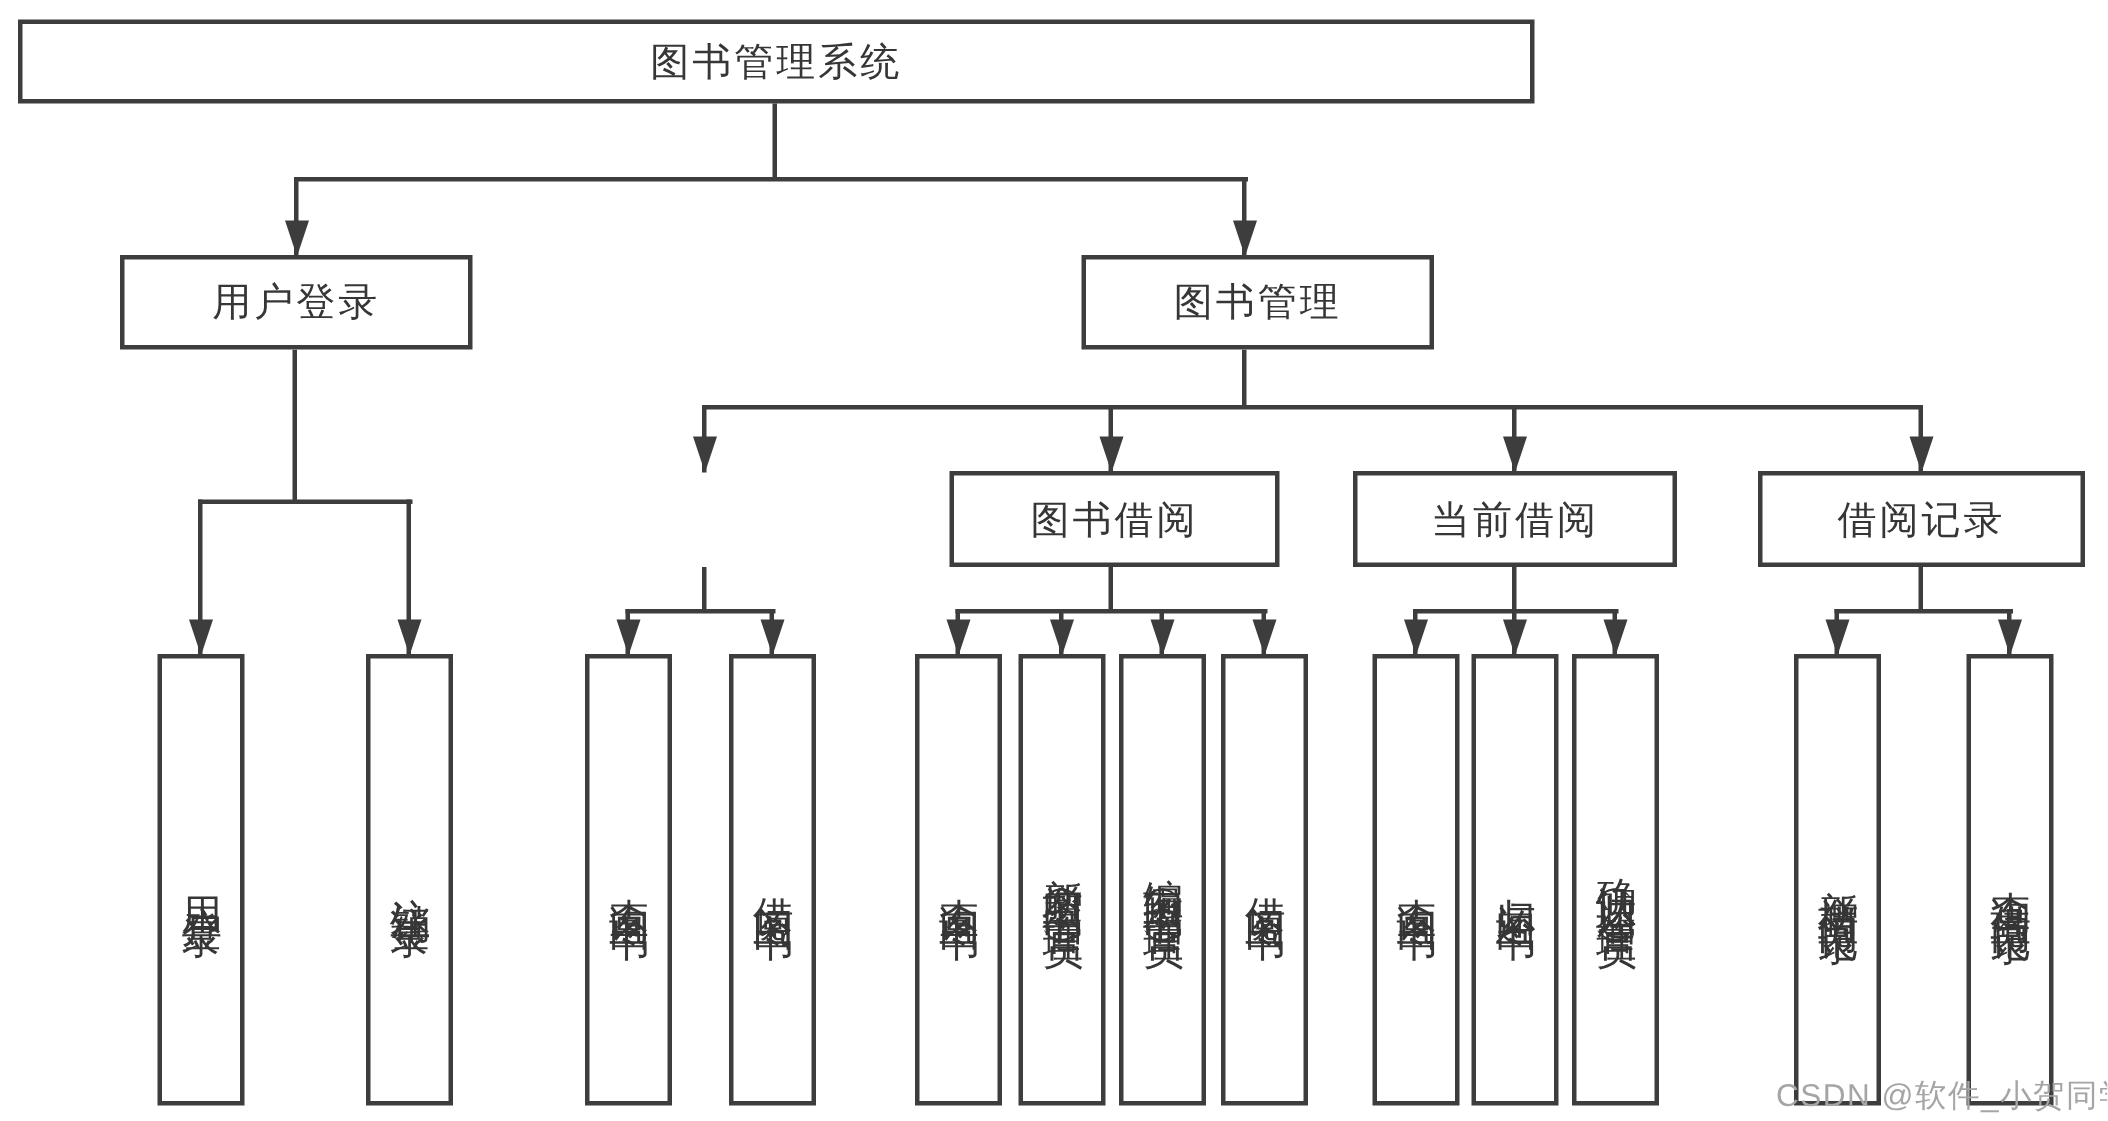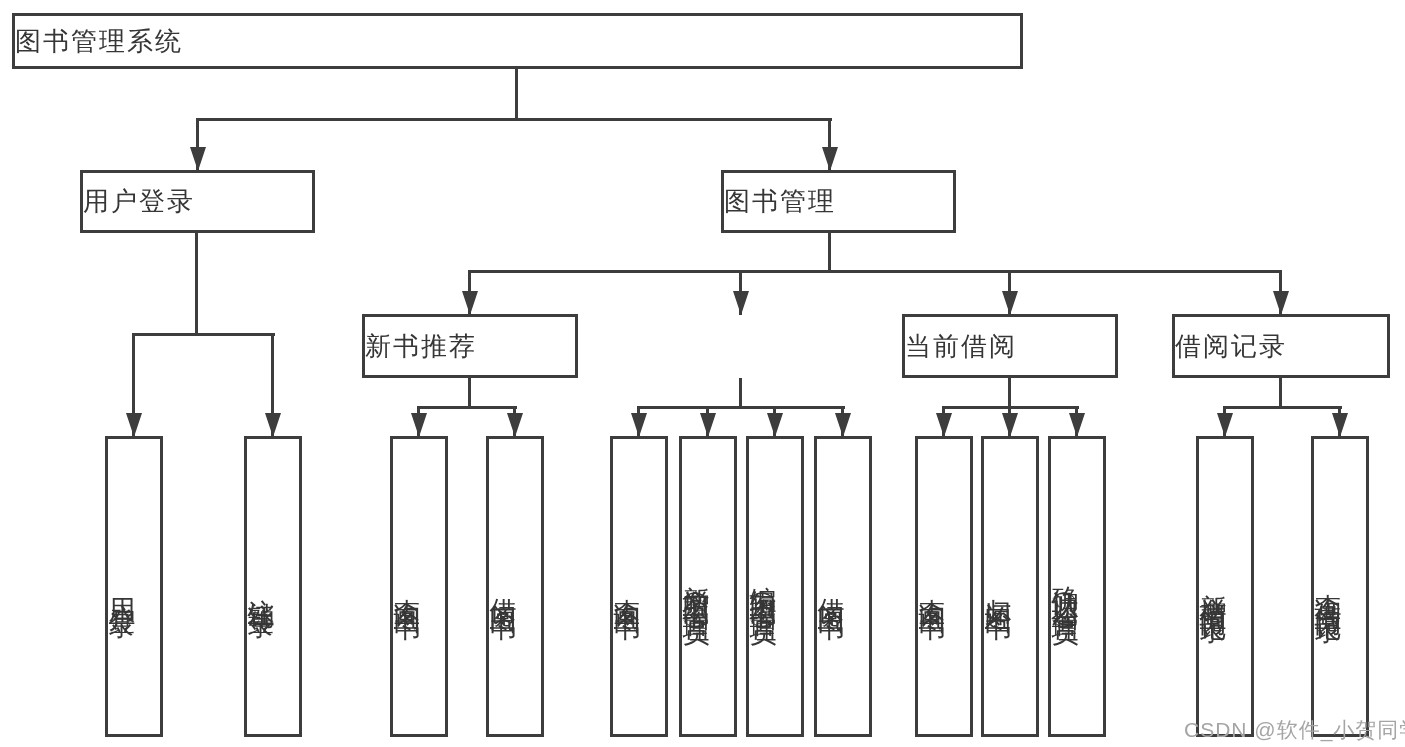--- a/index.html
+++ b/index.html
@@ -16,21 +16,21 @@
     background:var(--bg);
     overflow:hidden;
   }
   .box{
     position:absolute;
     box-sizing:border-box;
     border:3px solid var(--line);
     background:#fff;
     display:flex;
     align-items:center;
-    justify-content:flex-start;
+    justify-content:center;
     color:var(--text);
   }
   .box.h .lbl{
     font-size:26px;
     letter-spacing:2px;
     white-space:nowrap;
   }
   .box.v .vlbl{
     writing-mode:vertical-rl;
     text-orientation:mixed;
@@ -118,22 +118,22 @@
     <span class="lbl">图书管理系统</span>
   </div>
 
   <div class="box h" style="left:80px;top:170px;width:235px;height:63px">
     <span class="lbl">用户登录</span>
   </div>
   <div class="box h" style="left:721px;top:170px;width:235px;height:63px">
     <span class="lbl">图书管理</span>
   </div>
 
-  <div class="box h" style="left:362px;top:314px;width:216px;height:64px">
-    <span class="lbl">新书推荐</span>
+  <div class="box h" style="left:633px;top:314px;width:220px;height:64px">
+    <span class="lbl">图书借阅</span>
   </div>
   <div class="box h" style="left:902px;top:314px;width:216px;height:64px">
     <span class="lbl">当前借阅</span>
   </div>
   <div class="box h" style="left:1172px;top:314px;width:218px;height:64px">
     <span class="lbl">借阅记录</span>
   </div>
 
   <div class="box v" style="left:105px;top:436px;width:58px;height:301px">
     <span class="vlbl">用户登录</span>

